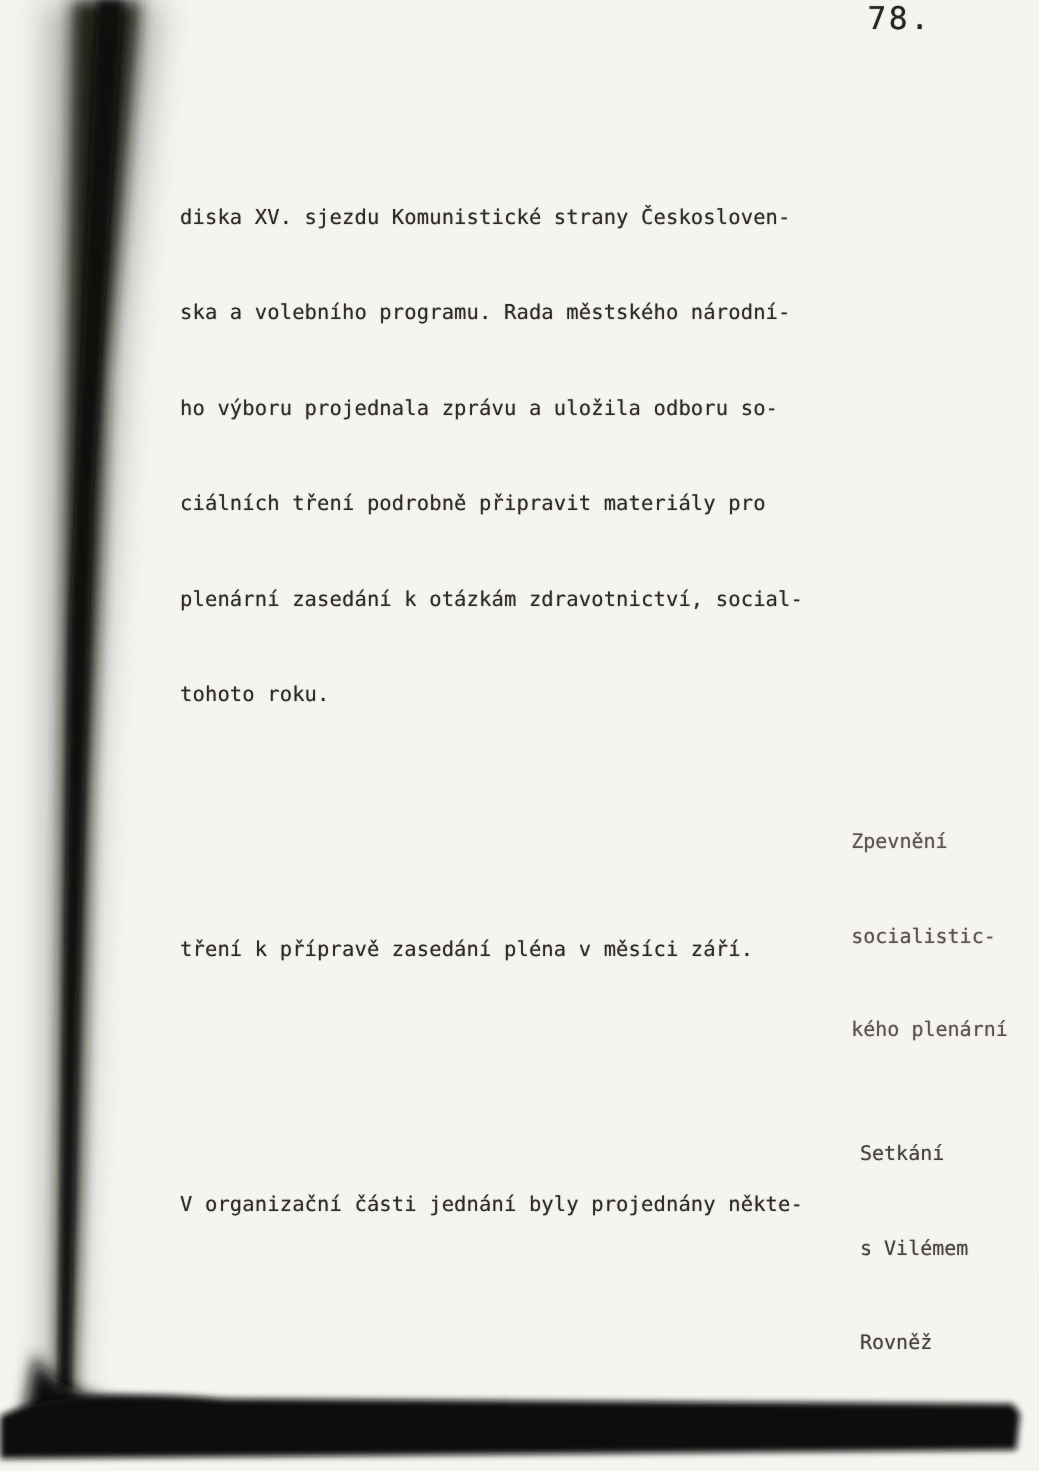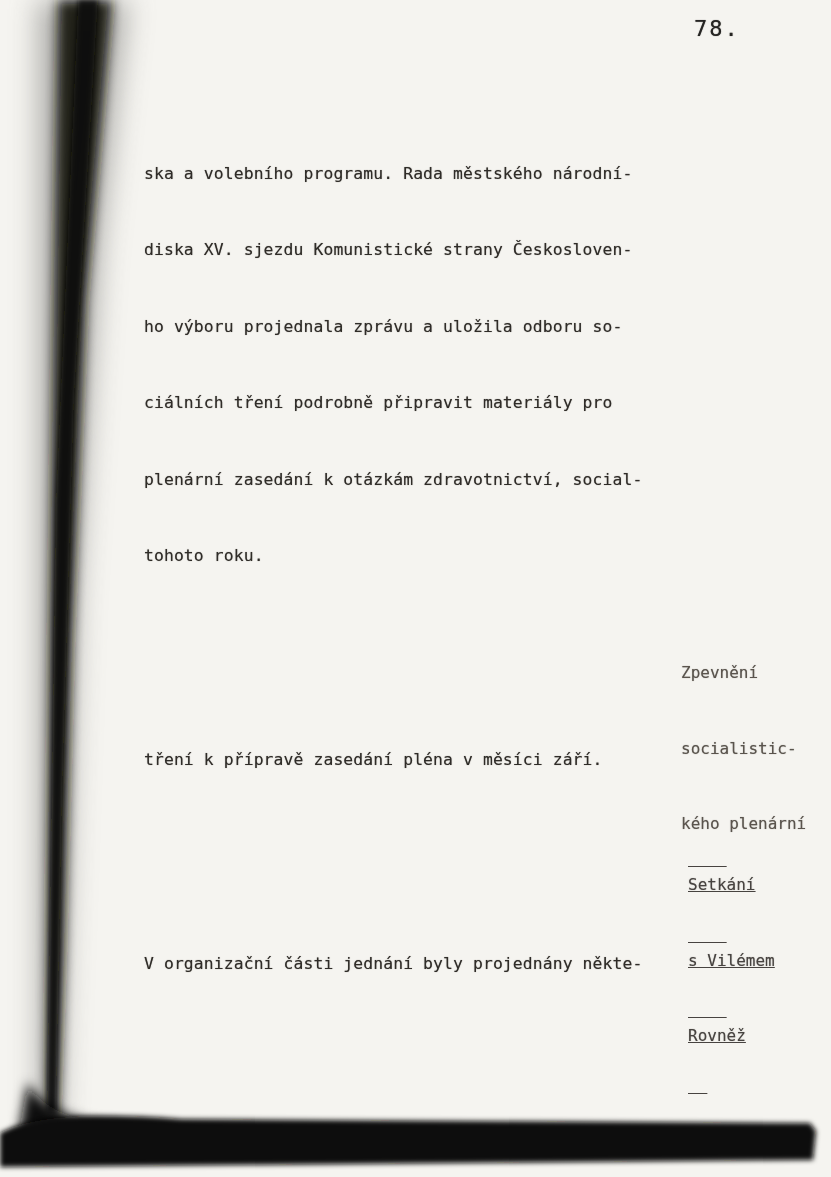--- a/index.html
+++ b/index.html
@@ -5,39 +5,39 @@
   html,body{margin:0;padding:0;background:#e9e9e7;}
   .page{
     position:relative;
     width:831px;height:1177px;
     background:#f5f4f0;
     overflow:hidden;
     font-family:"DejaVu Sans Mono","Liberation Mono",monospace;
   }
   .artifacts{position:absolute;left:0;top:0;pointer-events:none;}
   .pagenum{
-    position:absolute;left:694px;top:16px;
-    font-size:22px;letter-spacing:2px;color:#262523;
+    position:absolute;left:694px;top:0px;
+    font-size:25px;letter-spacing:2px;color:#262523;
     text-shadow:0 0 1px rgba(30,28,25,.65);
   }
   .body-text{
     position:absolute;left:144px;top:33px;width:540px;
     font-size:16.4px;line-height:25.5px;
     letter-spacing:0.1px;
     white-space:pre;
   }
   .tline{height:25.5px;}
   .para{text-shadow:0 0 1px rgba(45,40,35,.55);}
   .p1,.p2,.p3{color:#2f2c28;}
   .margin-note{
     position:absolute;font-size:16px;line-height:25px;
     white-space:pre;text-shadow:0 0 1px rgba(60,55,50,.5);
   }
   .note1{left:681px;top:610px;color:#5a544d;filter:blur(.3px);}
-  .note2{left:688px;top:822px;color:#474340;filter:blur(.25px);text-decoration:underline;}
+  .note2{left:688px;top:860px;color:#474340;filter:blur(.25px);}
 </style>
 </head>
 <body>
 
 <div class="page">
 
   <svg class="artifacts" width="831" height="1177" viewBox="0 0 831 1177">
     <defs>
       <filter id="blurA" x="-50%" y="-50%" width="200%" height="200%">
           <feGaussianBlur stdDeviation="6"></feGaussianBlur>
@@ -59,22 +59,22 @@
     <path d="M28,1082 C40,1108 72,1120 112,1125 L18,1136 Z" fill="#0c0b0a" filter="url(#blurA)"></path>
 
     <path d="M0,1133 C30,1116 92,1112 182,1119 L810,1123 L816,1131 L813,1160 L0,1167 Z" fill="#0c0b0a" filter="url(#blurC)"></path>
   </svg>
 
   <div class="pagenum">78.</div>
 
   <div class="body-text">
 
     <div class="para p1">
+      <div class="tline">diska XV. sjezdu Komunistické strany Českosloven-</div>
       <div class="tline">ska a volebního programu. Rada městského národní-</div>
-      <div class="tline">diska XV. sjezdu Komunistické strany Českosloven-</div>
       <div class="tline">ho výboru projednala zprávu a uložila odboru so-</div>
       <div class="tline">ciálních tření podrobně připravit materiály pro</div>
       <div class="tline">plenární zasedání k otázkám zdravotnictví, social-</div>
       <div class="tline">tohoto roku.</div>
     </div>
 
     <div class="para p2">
       <div class="tline">tření k přípravě zasedání pléna v měsíci září.</div>
     </div>
 

